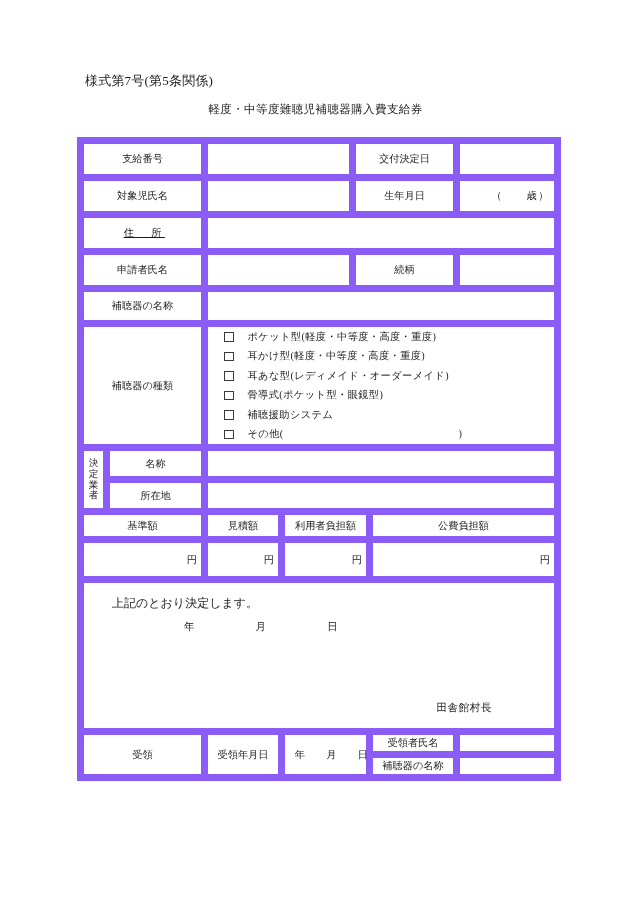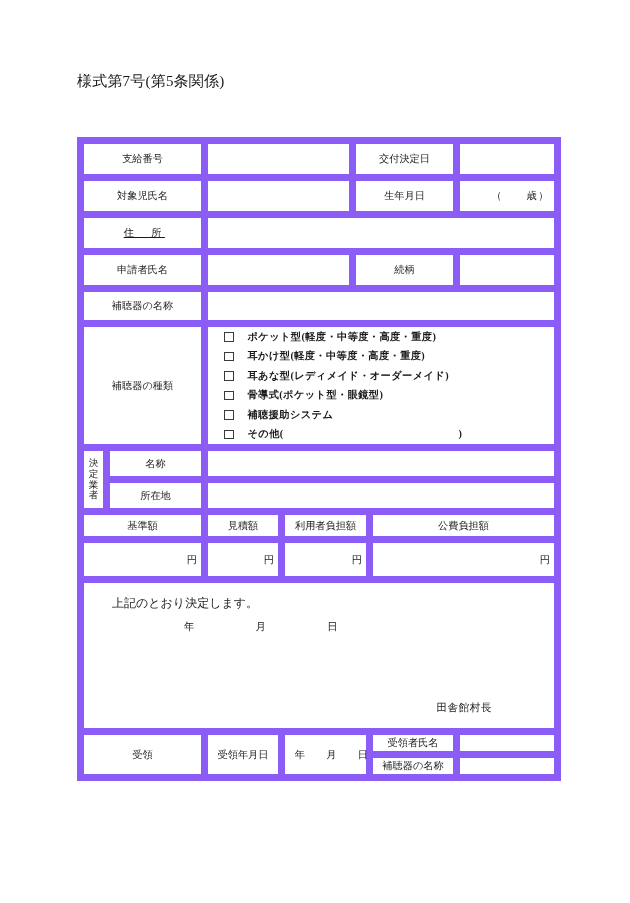--- a/index.html
+++ b/index.html
@@ -16,23 +16,23 @@
     overflow: hidden;
   }
   .page {
     position: absolute;
     left: 0; top: 0;
     width: 630px;
     height: 903px;
   }
   .form-no {
     position: absolute;
-    left: 77px;
+    left: 85px;
     top: 72px;
-    font-size: 15px;
+    font-size: 13px;
     letter-spacing: 0.2px;
     white-space: nowrap;
   }
   .title {
     position: absolute;
     left: 77px;
     top: 102px;
     width: 477px;
     text-align: center;
     font-size: 11.5px;
@@ -87,21 +87,20 @@
   .chk-box {
     display: inline-block;
     width: 7.5px;
     height: 7.5px;
     border: 1px solid #3a3a3a;
     margin-right: 14px;
     flex: none;
   }
   .chk-label {
     letter-spacing: 0.04em;
-    font-weight: bold;
   }
   .other-gap {
     display: inline-block;
     width: 175px;
   }
 
   
   .vert-cell {
     text-align: center;
     padding: 0;
@@ -163,20 +162,21 @@
     text-indent: 0.55em;
     white-space: nowrap;
   }
 </style>
 </head>
 <body>
 
 <div class="page">
 
   <div class="form-no">様式第7号(第5条関係)</div>
+  <div class="title">軽度・中等度難聴児補聴器購入費支給券</div>
 
   <table class="form">
     <colgroup>
       <col style="width:26px">
       <col style="width:57px">
       <col style="width:41px">
       <col style="width:48px">
       <col style="width:29px">
       <col style="width:71px">
       <col style="width:17px">

